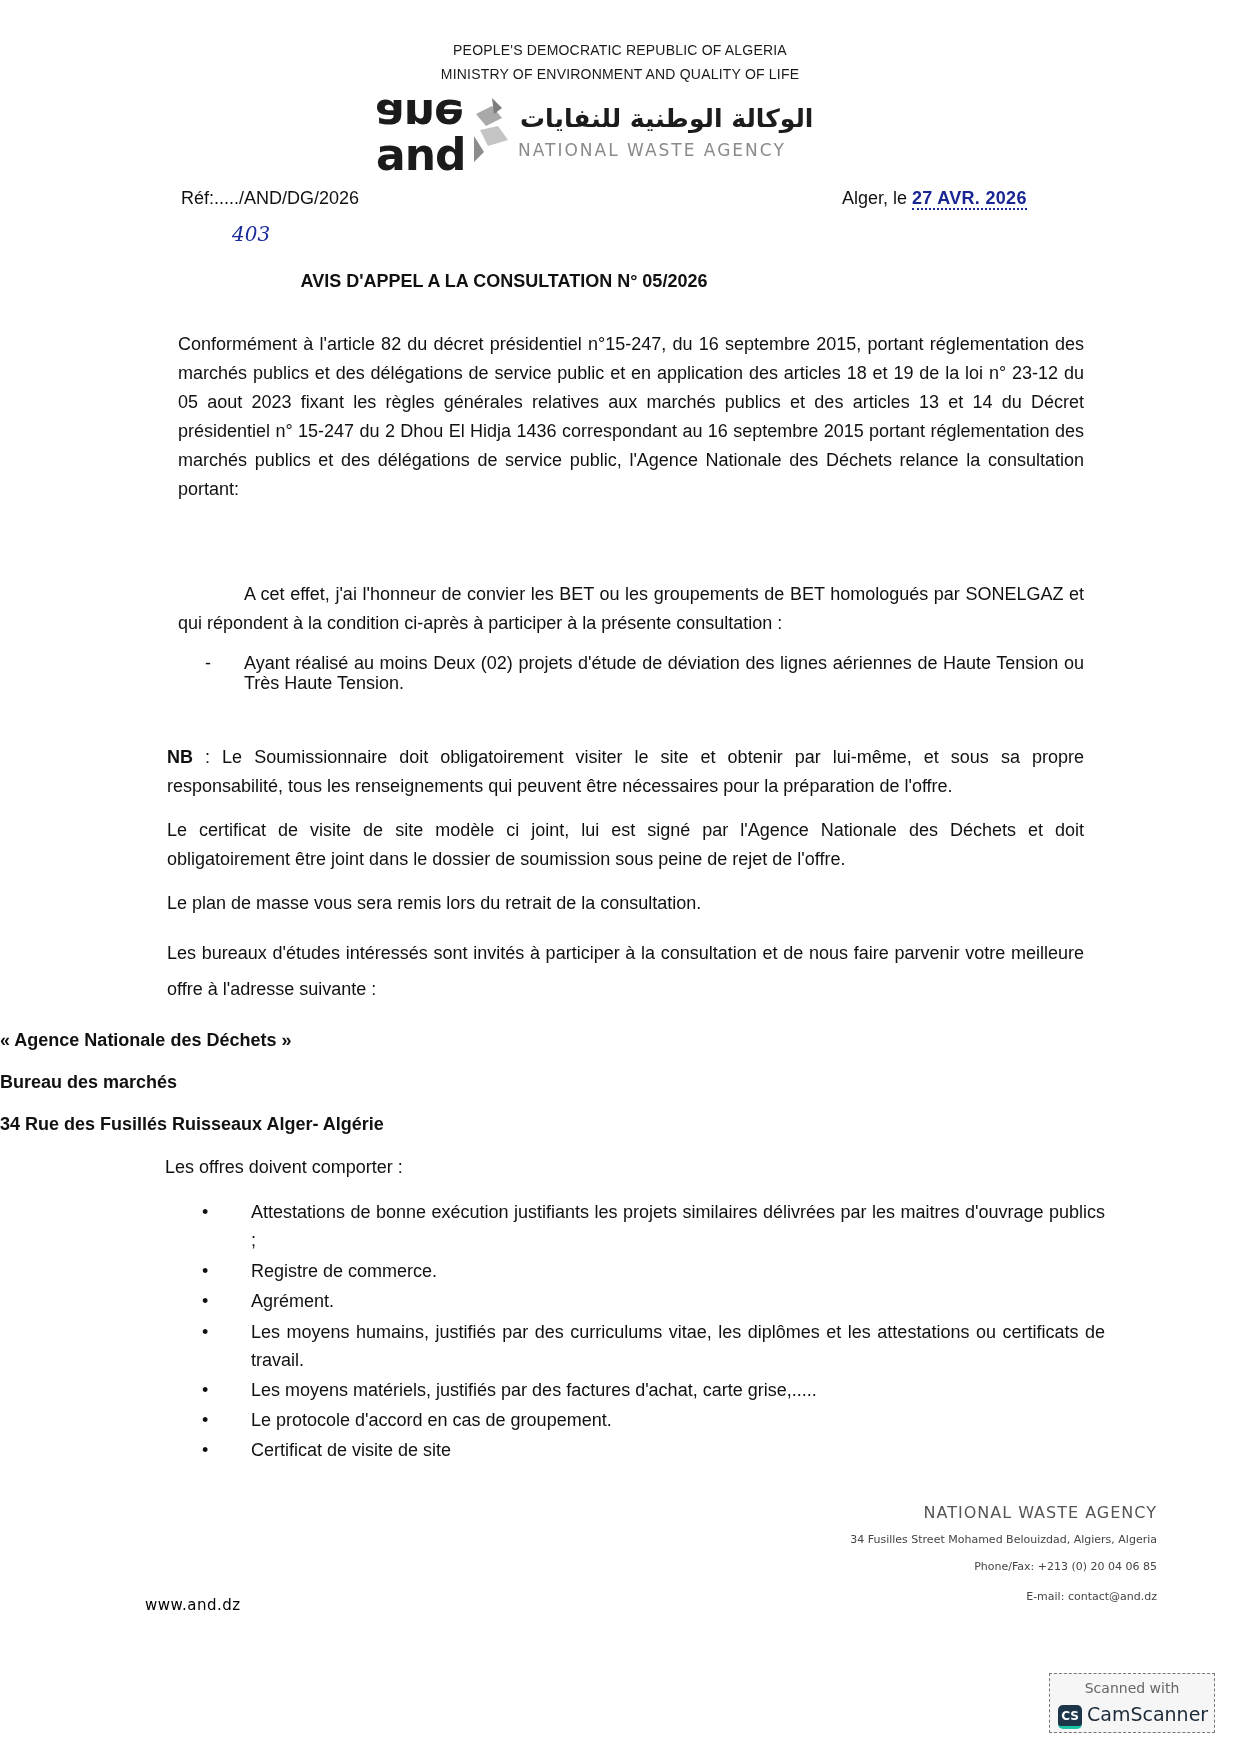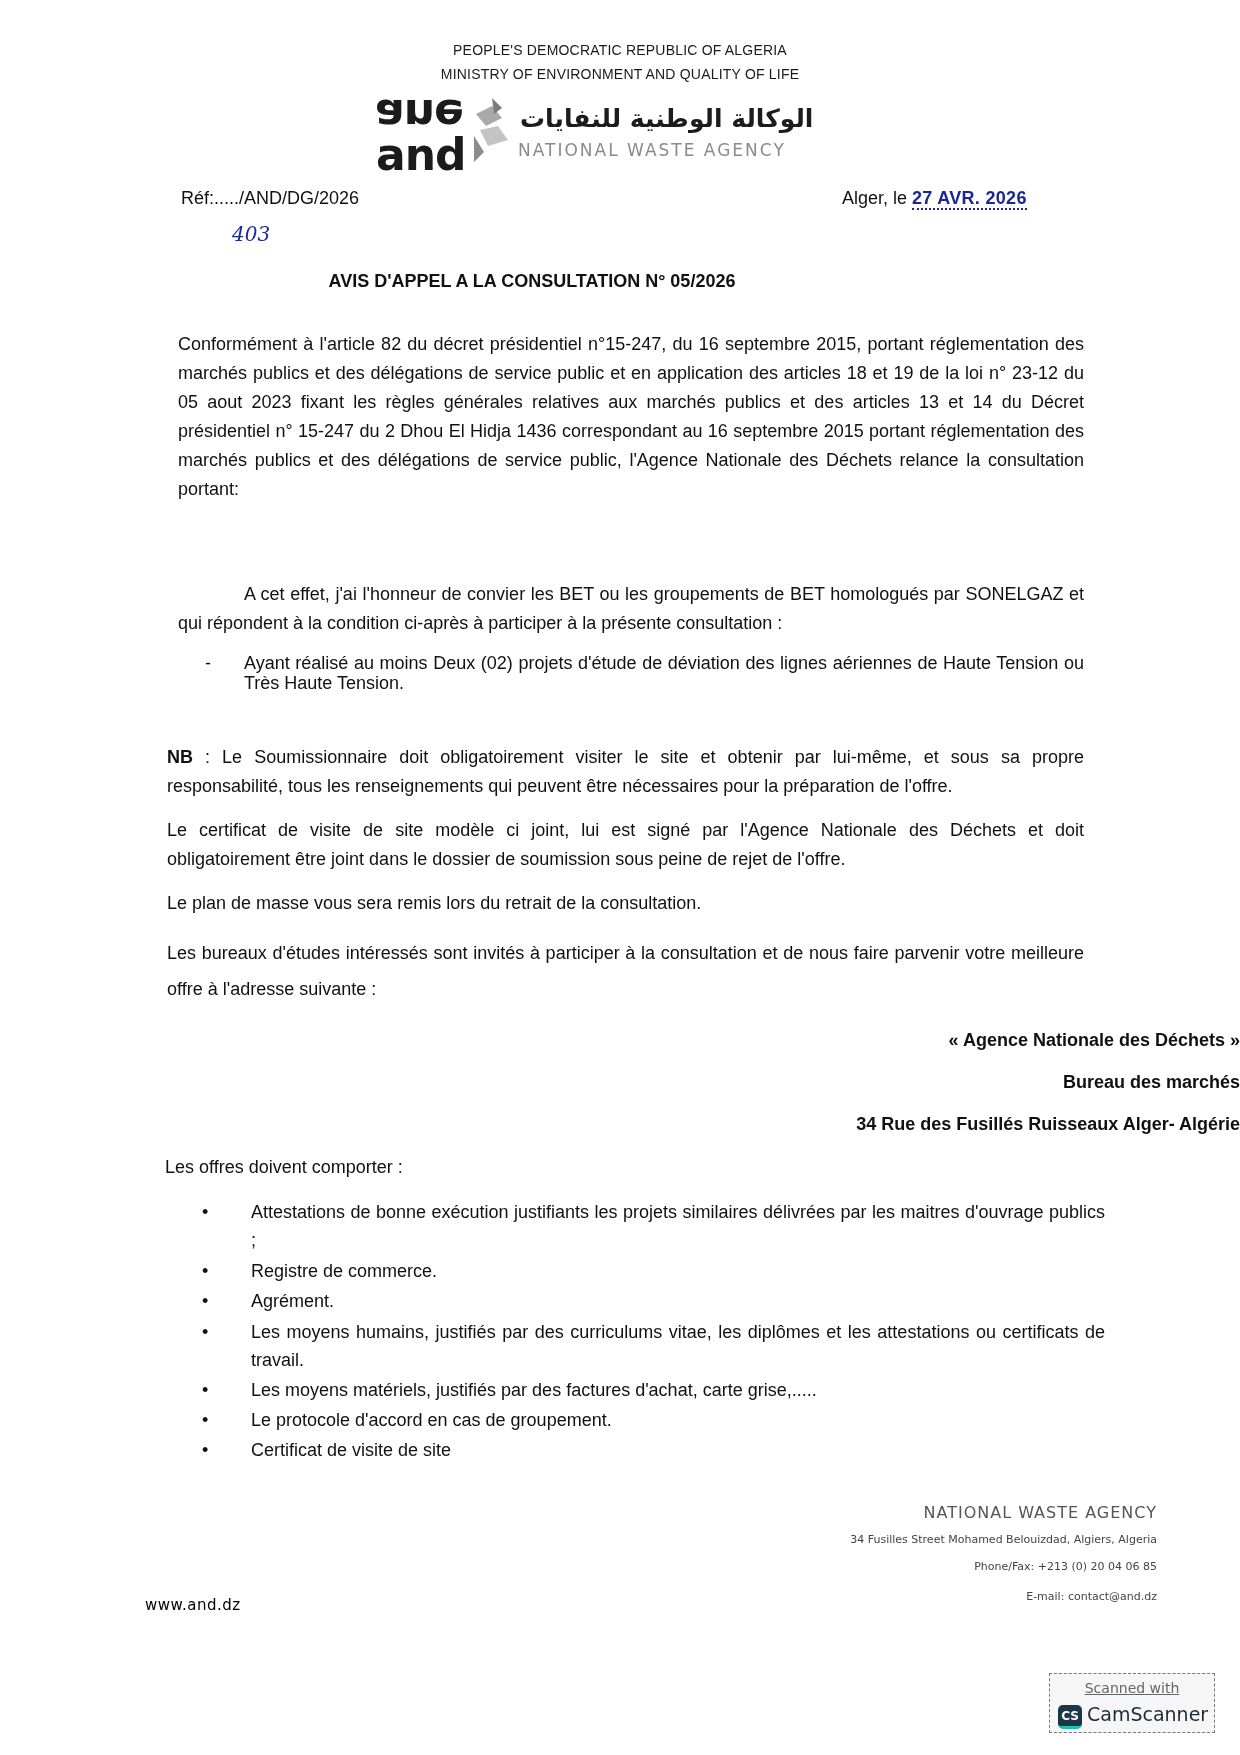--- a/index.html
+++ b/index.html
@@ -22,36 +22,36 @@
     left: 520px; top: 104px; font-family: "DejaVu Sans", sans-serif; font-size: 25px; font-weight: bold;
     color: #1c1c1c; direction: rtl;
   }
   .agency-en {
     left: 518px; top: 140px; font-family: "DejaVu Sans", sans-serif; font-size: 17px; letter-spacing: 2px; color: #8a8a8a;
   }
   .ref { left: 181px; top: 188px; font-size: 18px; }
   .ref-hand { position: absolute; left: 18px; top: -14px; color: #1b2a9b; font-family: "DejaVu Serif", serif; font-style: italic; font-size: 20px; margin-top: 48px; }
   .date-line { left: 842px; top: 188px; font-size: 18px; }
   .date-stamp { color: #1a2694; font-weight: bold; font-family: "Liberation Sans Narrow", "Liberation Sans", sans-serif; letter-spacing: 0.3px; border-bottom: 2px dotted #1a2694; }
-  .title { left: 0; width: 1008px; top: 271px; text-align: center; font-size: 18px; font-weight: bold; margin-left: 28px; }
+  .title { left: 0; width: 1008px; top: 271px; text-align: center; font-size: 18px; font-weight: bold; }
   .para {
     left: 178px; width: 906px; font-size: 18px; line-height: 29px; text-align: justify;
   }
   .bold { font-weight: bold; }
-  .center { left: 0; width: 1240px; text-align: right; font-size: 18px; font-weight: bold; }
+  .center { left: 0; width: 1240px; text-align: left; font-size: 18px; font-weight: bold; }
   .bullets { left: 180px; width: 925px; font-size: 18px; }
   .bullet-row { display: flex; align-items: flex-start; }
   .bullet-dot { width: 55px; flex: none; font-size: 18px; line-height: 28px; padding-left: 22px; box-sizing: border-box; }
   .bullet-text { flex: 1; line-height: 28px; text-align: justify; margin-left: 16px; }
   .footer-right { right: 83px; text-align: right; font-family: "DejaVu Sans", sans-serif; color: #444; }
   .cam {
     left: 1049px; top: 1673px; width: 166px; height: 60px; border: 1.5px dashed #777; background: #f6f6f6;
     box-sizing: border-box; font-family: "DejaVu Sans", sans-serif;
   }
-  .cam-top { position: absolute; top: 6px; left: 0; width: 100%; text-align: center; font-size: 14px; color: #666; text-decoration: underline; }
+  .cam-top { position: absolute; top: 6px; left: 0; width: 100%; text-align: center; font-size: 14px; color: #666; }
   .cam-logo { position: absolute; left: 8px; top: 31px; width: 24px; height: 24px; background: #1c3549; border-radius: 5px;
     color: #fff; font-size: 12px; font-weight: bold; text-align: center; line-height: 22px; border-bottom: 3px solid #1bc3a7; box-sizing: border-box; }
   .cam-name { position: absolute; left: 37px; top: 29px; font-size: 19px; color: #1c2a38; }
 </style>
 </head>
 <body>
 
 <div class="abs header-line" style="top:42px;">PEOPLE'S DEMOCRATIC REPUBLIC OF ALGERIA</div>
 <div class="abs header-line" style="top:66px;">MINISTRY OF ENVIRONMENT AND QUALITY OF LIFE</div>
 

